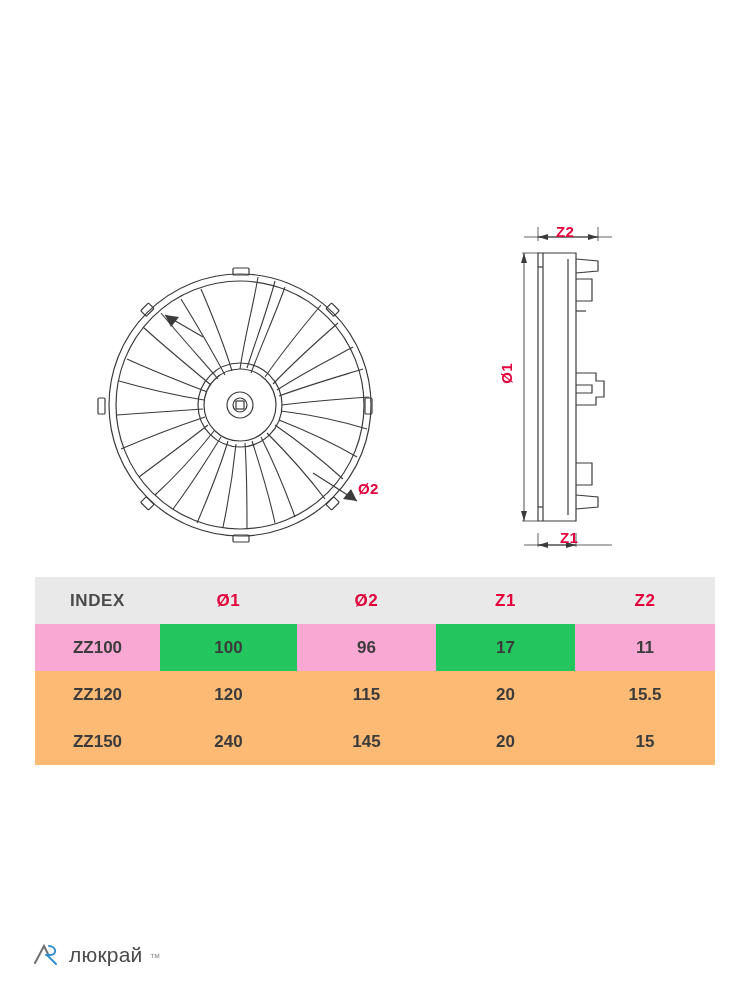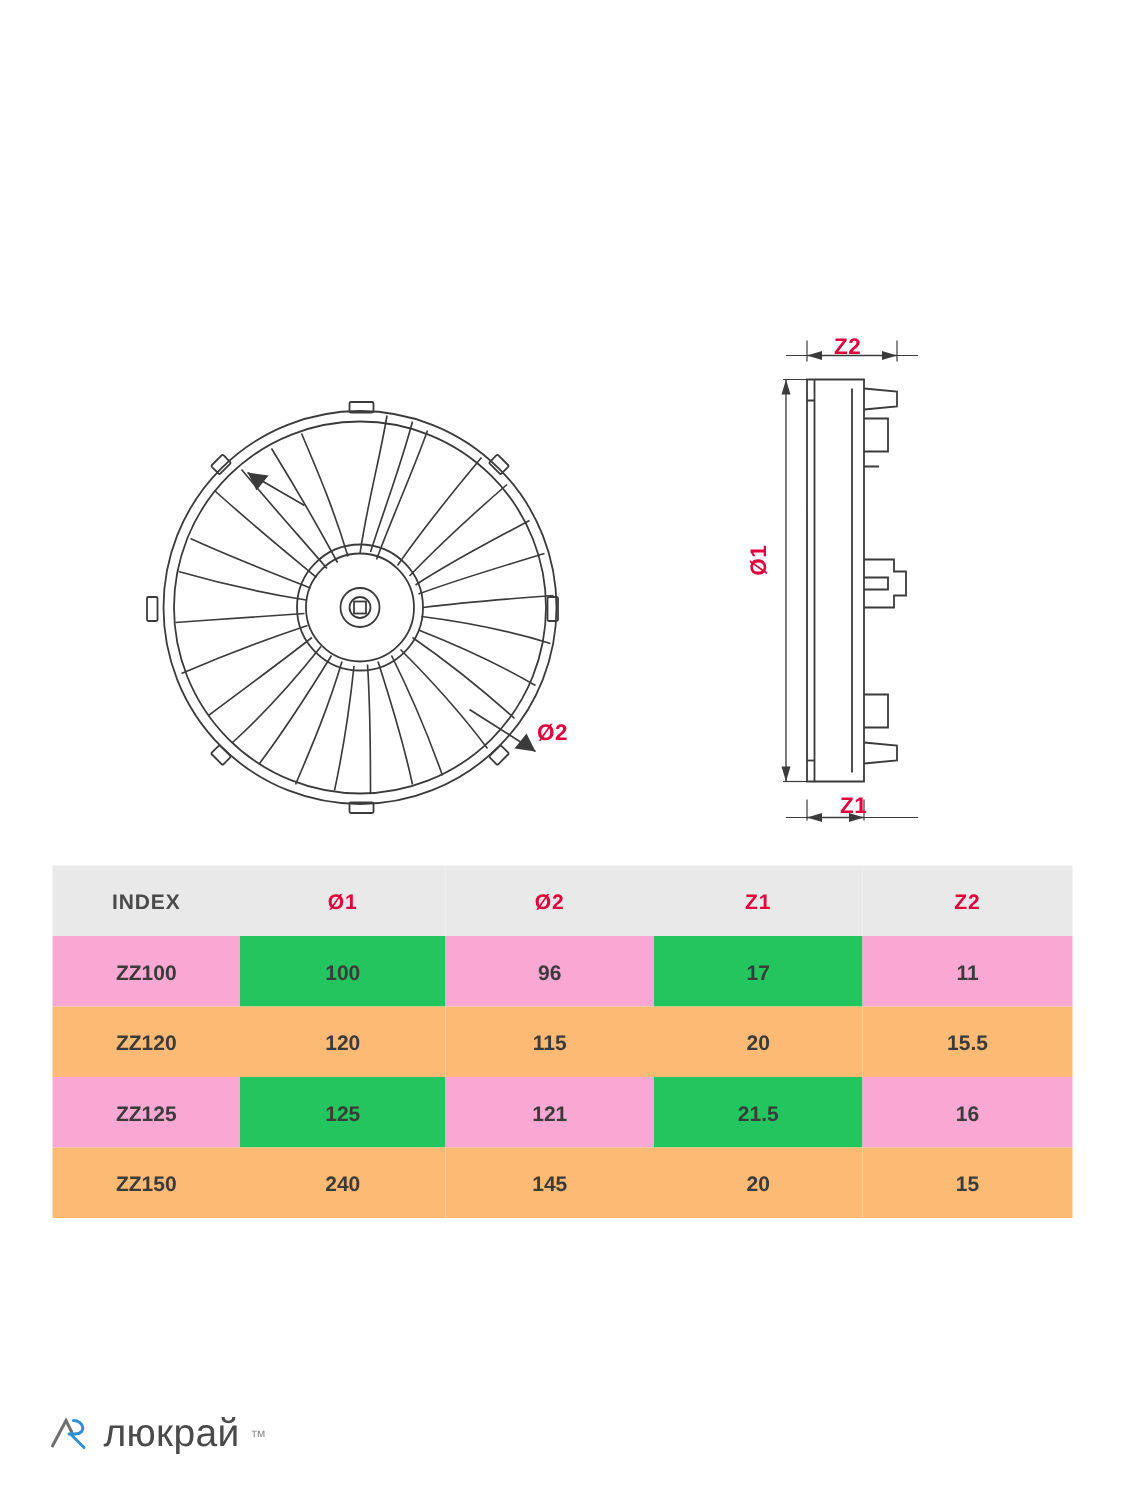--- a/index.html
+++ b/index.html
@@ -60,21 +60,21 @@
   .spec-table col.c0 { width: 125px; }
   .spec-table col.c1 { width: 137px; }
   .spec-table col.c2 { width: 139px; }
   .spec-table col.c3 { width: 139px; }
   .spec-table col.c4 { width: 140px; }
 
   .spec-table th, .spec-table td {
     height: 47px;
     text-align: center;
     vertical-align: middle;
-    font-size: 14px;
+    font-size: 17px;
     font-weight: bold;
     color: #3b3b3b;
     border: none;
   }
   .spec-table thead th {
     background: #e9e9e9;
     color: #4a4a4a;
     letter-spacing: 0.6px;
   }
   .spec-table thead th.accent { color: #e2003c; }
@@ -87,21 +87,21 @@
   
   .logo {
     position: absolute;
     left: 32px; top: 940px;
     display: flex;
     align-items: center;
     gap: 7px;
   }
   .logo-mark { width: 30px; height: 30px; }
   .logo-text {
-    font-size: 26px;
+    font-size: 21px;
     color: #4a4a4a;
     font-weight: normal;
     letter-spacing: 0.2px;
   }
   .logo-tm {
     font-size: 8px;
     color: #8a8a8a;
     vertical-align: super;
     margin-left: 1px;
   }
@@ -268,27 +268,20 @@
         <td class="shade">17</td>
         <td>11</td>
       </tr>
       <tr class="alt">
         <td class="idx">ZZ120</td>
         <td class="shade">120</td>
         <td>115</td>
         <td class="shade">20</td>
         <td>15.5</td>
       </tr>
-      <tr>
-        <td class="idx">ZZ125</td>
-        <td class="shade">125</td>
-        <td>121</td>
-        <td class="shade">21.5</td>
-        <td>16</td>
-      </tr>
       <tr class="alt">
         <td class="idx">ZZ150</td>
         <td class="shade">240</td>
         <td>145</td>
         <td class="shade">20</td>
         <td>15</td>
       </tr>
     </tbody>
   </table>
 

